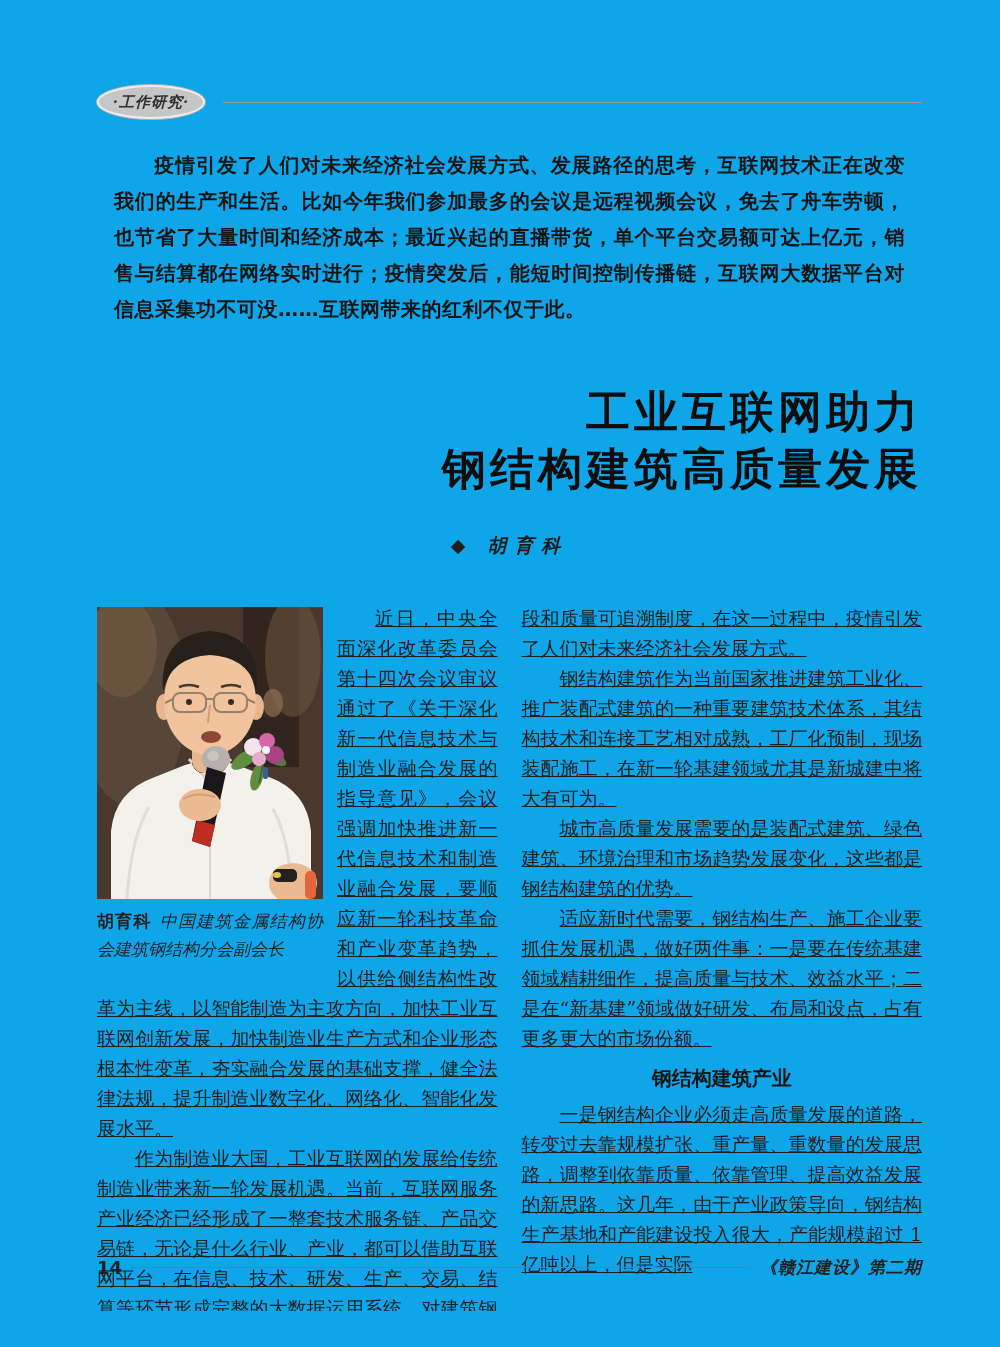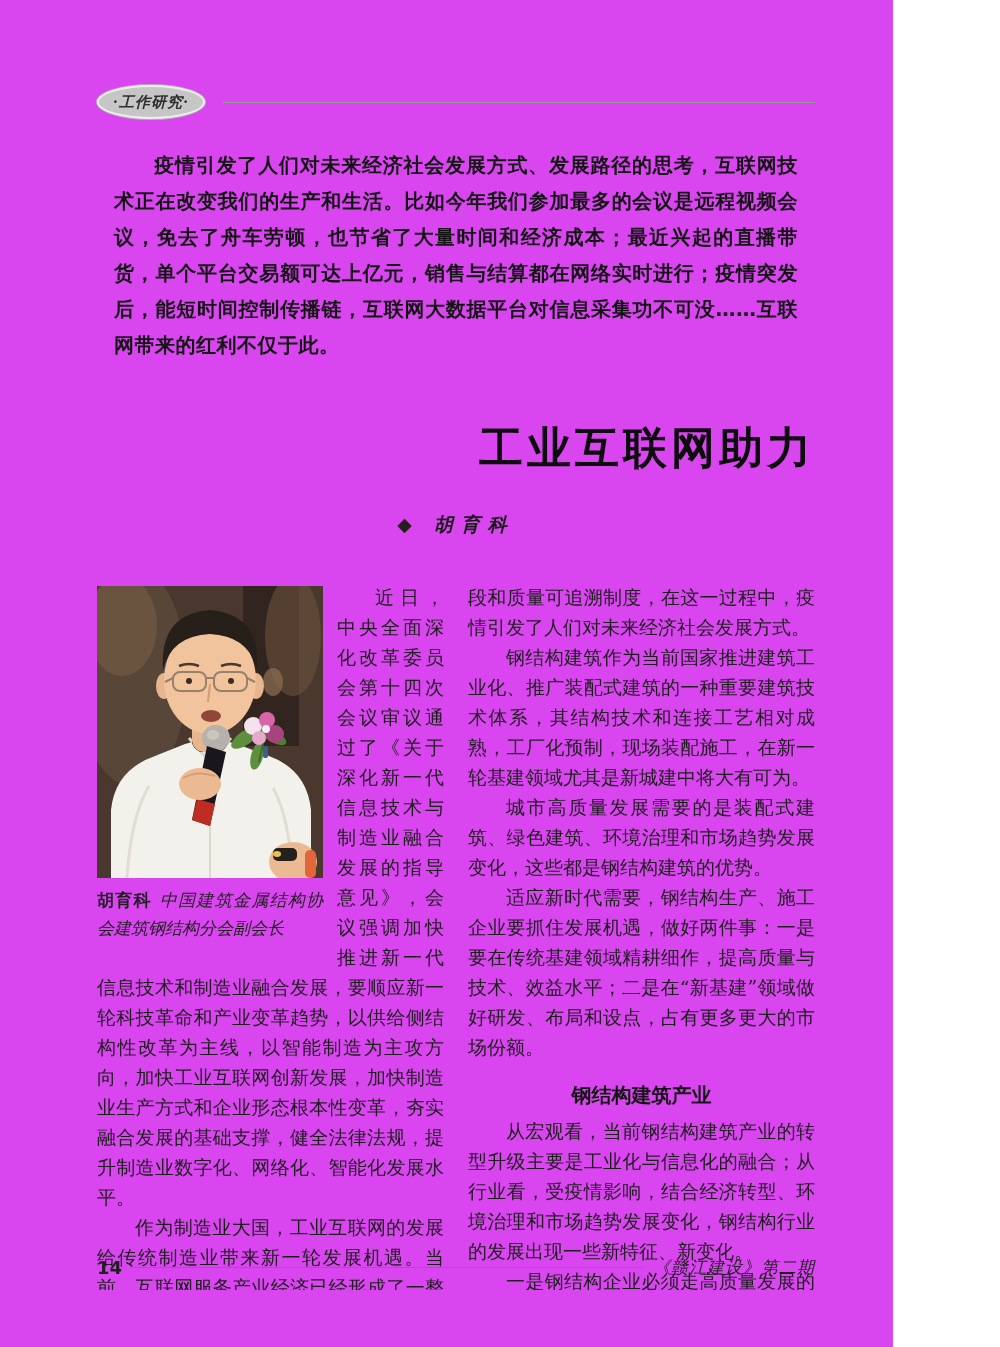--- a/index.html
+++ b/index.html
@@ -1,20 +1,20 @@
 <!DOCTYPE html>
 <html><head>
 <meta charset="utf-8">
 <style>
   html, body { margin: 0; padding: 0; background: #ffffff; }
   .page {
     position: relative;
-    width: 893px;
+    width: 1000px;
     height: 1347px;
-    background: #d946ef;
+    background: #0ea5e9;
     overflow: hidden;
     font-family: "DejaVu Serif", serif;
     color: #1d1d1d;
   }
   .content { padding: 85px 78px 0 97px; }
 
   
   .badge-row { display: flex; align-items: center; }
   .badge {
     min-width: 108px; height: 34px;
@@ -53,68 +53,69 @@
 
   
   .author-line { margin-top: 36px; text-align: center; font-size: 19px; color: #1a1a1a; }
   .diamond { display: inline-block; margin-right: 16px; font-size: 19px; color: #241f1c; }
   .author-name { font-weight: bold; font-style: italic; letter-spacing: 8px; }
 
   
   .columns { display: flex; gap: 24px; margin-top: 44px; height: 708px; overflow: hidden; }
   .col { flex: 1; min-width: 0; }
 
-  .body { margin: 0; font-size: 19px; line-height: 30px; text-align: justify; color: #1d1d1d; }
+  .body { margin: 0; font-size: 19px; line-height: 30px; text-align: justify; color: #1d1d1d; text-decoration: underline; }
   .indent { text-indent: 2em; }
 
   
   .photo-float { float: left; width: 226px; margin: 4px 14px 4px 0; }
   .photo { width: 226px; height: 292px; display: block; }
   .caption { margin-top: 8px; font-size: 17px; line-height: 28px; text-align: justify; color: #1f1f1f; }
   .cap-name { font-family: "DejaVu Sans", sans-serif; font-weight: bold; margin-right: 8px; }
   .cap-role { font-style: italic; }
 
   
   .subhead {
-    margin: 16px 0 4px;
+    margin: 8px 0 4px;
     text-align: center;
     font-family: "DejaVu Sans", sans-serif;
     font-weight: bold;
     font-size: 20px; line-height: 34px;
     color: #141414;
   }
   .subhead span { display: block; }
 
   
   .footer {
     position: absolute;
     left: 97px; right: 78px; bottom: 68px;
     display: flex; align-items: center;
   }
   .page-num { font-family: "DejaVu Sans", sans-serif; font-size: 18px; font-weight: bold; color: #1f1f1f; }
   .foot-line { flex: 1; height: 1px; background: #777777; margin: 0 10px 0 8px; }
-  .journal { font-size: 17px; font-weight: normal; font-style: italic; color: #1f1f1f; letter-spacing: 1px; }
+  .journal { font-size: 17px; font-weight: bold; font-style: italic; color: #1f1f1f; letter-spacing: 1px; }
 </style>
 </head>
 <body>
 
 <div class="page">
   <div class="content">
 
     <div class="badge-row">
       <div class="badge">
         <span>·工作研究·</span>
       </div>
       <div class="badge-line"></div>
     </div>
 
     <p class="intro"><span class="intro-indent"></span><span>疫情引发了人们对未来经济社会发展方式、发展路径的思考，互联网技术正在改变我们的生产和生活。比如今年我们参加最多的会议是远程视频会议，免去了舟车劳顿，也节省了大量时间和经济成本；最近兴起的直播带货，单个平台交易额可达上亿元，销售与结算都在网络实时进行；疫情突发后，能短时间控制传播链，互联网大数据平台对信息采集功不可没……互联网带来的红利不仅于此。</span></p>
 
     <h1 class="title">
       <span>工业互联网助力</span>
+      <span>钢结构建筑高质量发展</span>
     </h1>
 
     <div class="author-line">
       <span class="diamond">◆</span>
       <span class="author-name">胡育科</span>
     </div>
 
     <div class="columns">
 
       <div class="col">
@@ -195,21 +196,20 @@
       </div>
 
       <div class="col">
         <p class="body">段和质量可追溯制度，在这一过程中，疫情引发了人们对未来经济社会发展方式。</p>
         <p class="body indent">钢结构建筑作为当前国家推进建筑工业化、推广装配式建筑的一种重要建筑技术体系，其结构技术和连接工艺相对成熟，工厂化预制，现场装配施工，在新一轮基建领域尤其是新城建中将大有可为。</p>
         <p class="body indent">城市高质量发展需要的是装配式建筑、绿色建筑、环境治理和市场趋势发展变化，这些都是钢结构建筑的优势。</p>
         <p class="body indent">适应新时代需要，钢结构生产、施工企业要抓住发展机遇，做好两件事：一是要在传统基建领域精耕细作，提高质量与技术、效益水平；二是在“新基建”领域做好研发、布局和设点，占有更多更大的市场份额。</p>
         <h3 class="subhead">
           <span>钢结构建筑产业</span>
         </h3>
-        <p class="body indent">从宏观看，当前钢结构建筑产业的转型升级主要是工业化与信息化的融合；从行业看，受疫情影响，结合经济转型、环境治理和市场趋势发展变化，钢结构行业的发展出现一些新特征、新变化。</p>
         <p class="body indent">一是钢结构企业必须走高质量发展的道路，转变过去靠规模扩张、重产量、重数量的发展思路，调整到依靠质量、依靠管理、提高效益发展的新思路。这几年，由于产业政策导向，钢结构生产基地和产能建设投入很大，产能规模超过 1 亿吨以上，但是实际</p>
       </div>
 
     </div>
   </div>
 
   <div class="footer">
     <span class="page-num">14</span>
     <div class="foot-line"></div>
     <span class="journal">《赣江建设》第二期</span>

